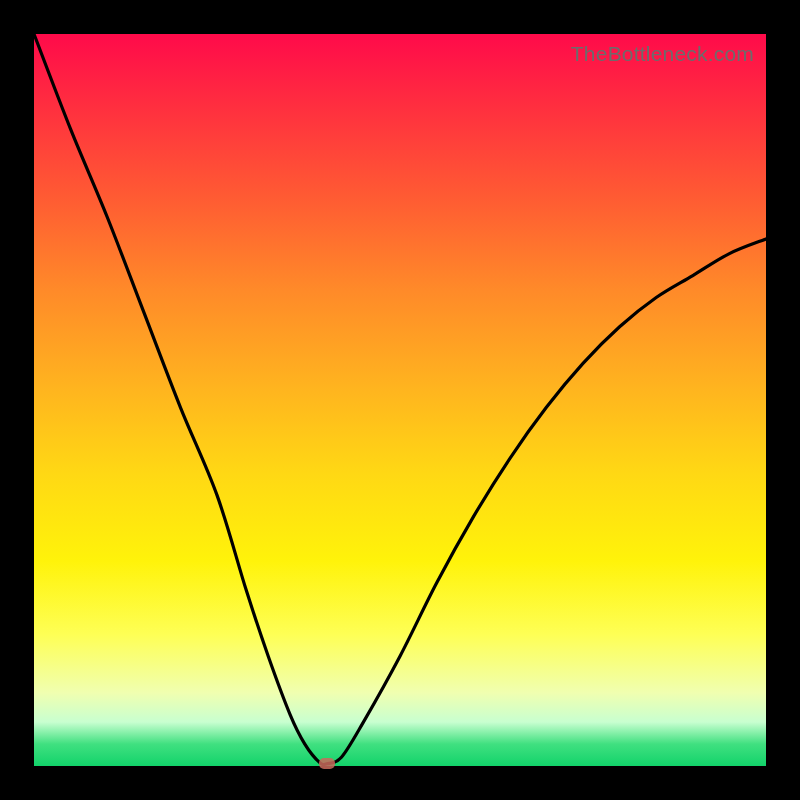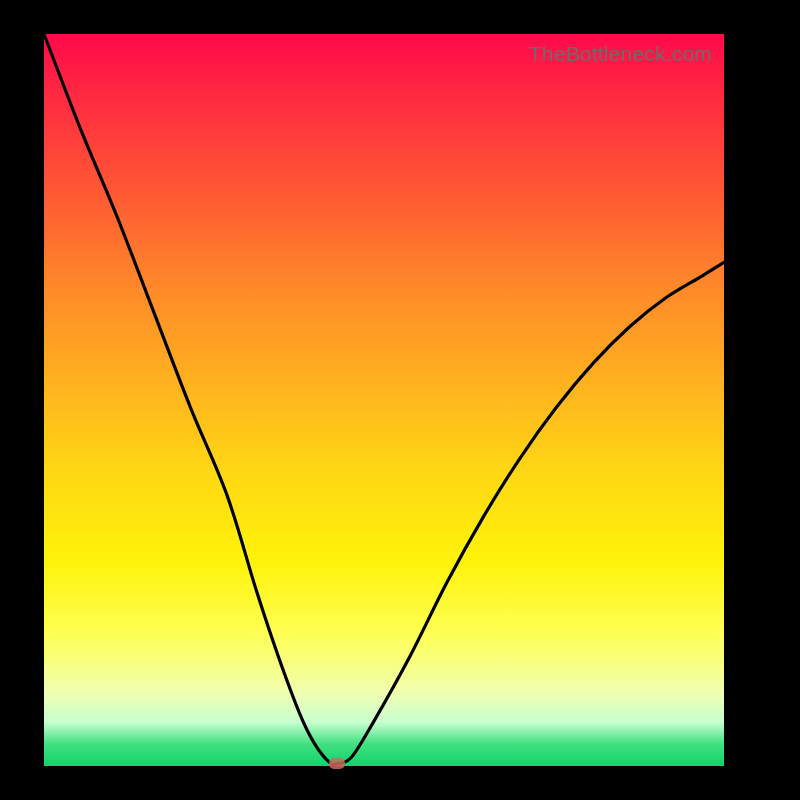--- a/index.html
+++ b/index.html
@@ -5,23 +5,23 @@
   * { margin: 0; padding: 0; box-sizing: border-box; }
   html, body { width: 800px; height: 800px; overflow: hidden; background: #000; }
   .frame {
     position: relative;
     width: 800px;
     height: 800px;
     background: #000;
   }
   .plot-area {
     position: absolute;
-    left: 44px;
+    left: 34px;
     top: 34px;
-    width: 680px;
+    width: 732px;
     height: 732px;
     background: linear-gradient(to bottom,
       #ff0a4a 0%,
       #ff2f3f 10%,
       #ff5a33 22%,
       #ff8a29 35%,
       #ffb31f 48%,
       #ffd814 60%,
       #fff30a 72%,
       #feff55 82%,

